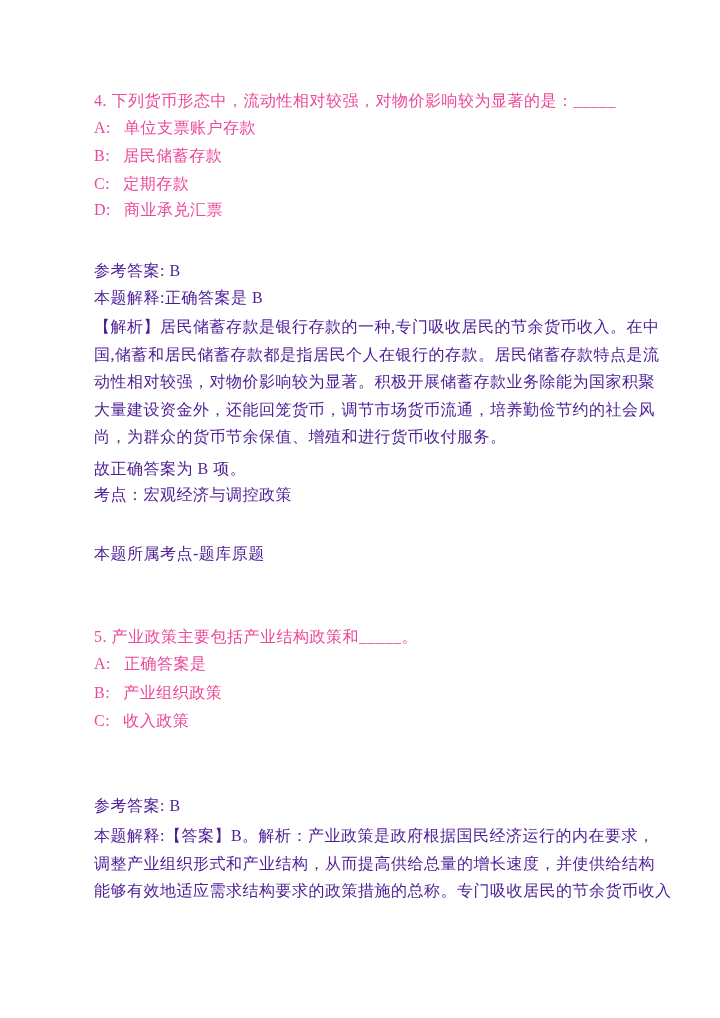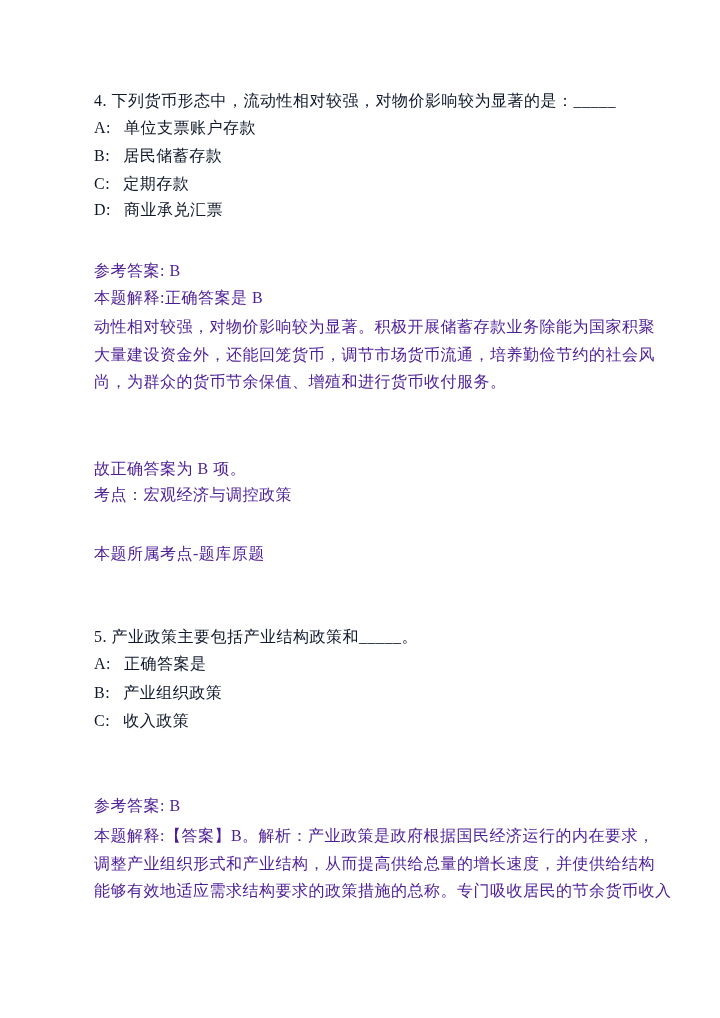--- a/index.html
+++ b/index.html
@@ -14,21 +14,21 @@
     background: #ffffff;
     overflow: hidden;
     font-family: "Liberation Serif", "DejaVu Serif", serif;
   }
   .t {
     position: absolute;
     left: 94px;
     width: 520px;
     font-size: 16px;
     line-height: 19px;
-    color: #0f172a;
+    color: #ec4899;
     white-space: nowrap;
     letter-spacing: 0.5px;
   }
   .red { color: #4c1d95; }
   .opt .ol {
     display: inline-block;
     margin-right: 13px;
   }
   .para {
     position: absolute;
@@ -58,20 +58,22 @@
   </div>
   <div class="t opt" style="top:200px">
     <span class="ol">D:</span><span>商业承兑汇票</span>
   </div>
 
   <div class="t red" style="top:261px">参考答案: B</div>
 
   <div class="t red" style="top:288px">本题解释:正确答案是 B</div>
 
   <div class="para red" style="top:313px">
+    <div>【解析】居民储蓄存款是银行存款的一种,专门吸收居民的节余货币收入。在中</div>
+    <div>国,储蓄和居民储蓄存款都是指居民个人在银行的存款。居民储蓄存款特点是流</div>
     <div>动性相对较强，对物价影响较为显著。积极开展储蓄存款业务除能为国家积聚</div>
     <div>大量建设资金外，还能回笼货币，调节市场货币流通，培养勤俭节约的社会风</div>
     <div>尚，为群众的货币节余保值、增殖和进行货币收付服务。</div>
   </div>
 
   <div class="t red" style="top:459px">故正确答案为 B 项。</div>
 
   <div class="t red" style="top:485px">考点：宏观经济与调控政策</div>
 
   <div class="t red" style="top:544px">本题所属考点-题库原题</div>

